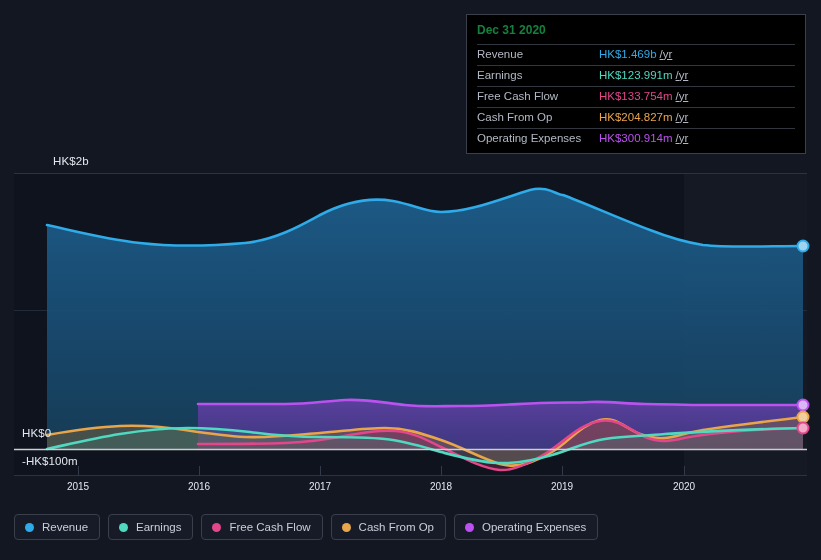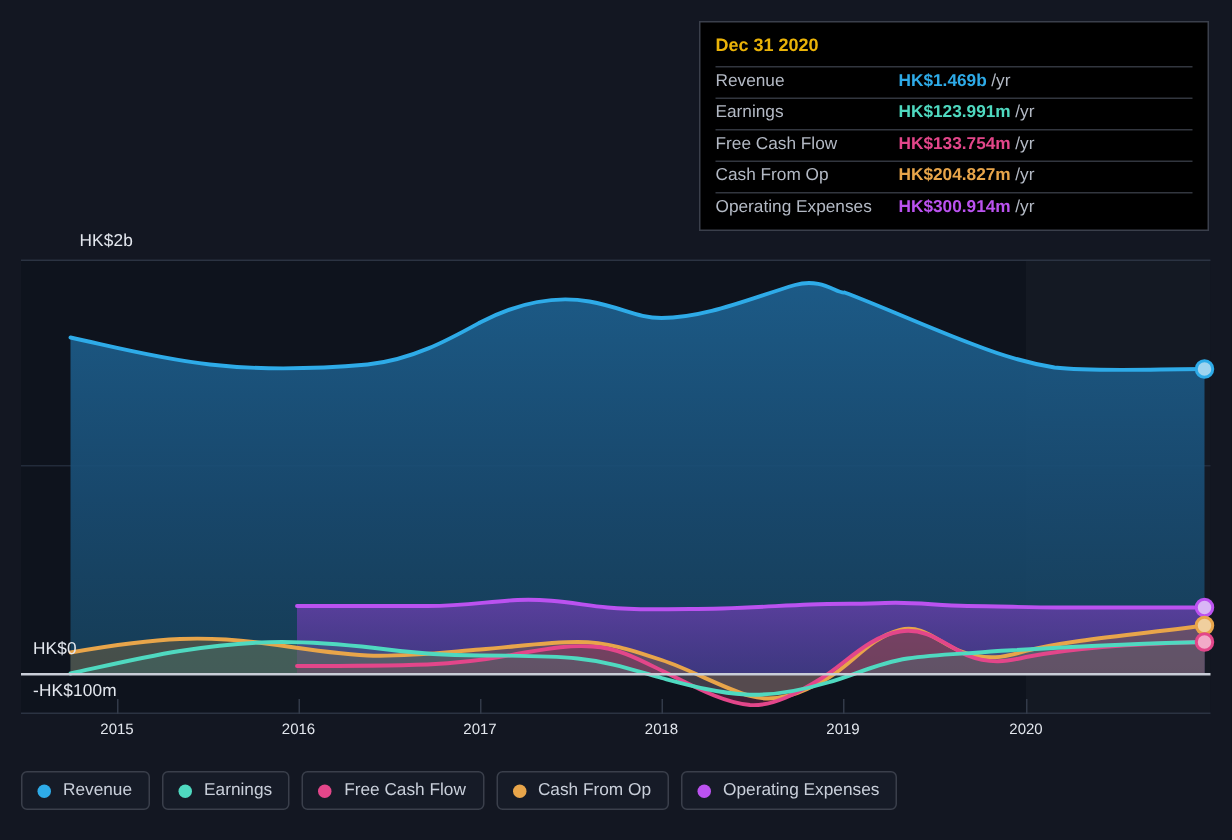--- a/index.html
+++ b/index.html
@@ -57,47 +57,48 @@
     left: 466px;
     top: 14px;
     width: 340px;
     background: #000000;
     border: 1px solid #3a3f4b;
     box-sizing: border-box;
     padding: 7px 10px 4px 10px;
     font-size: 11.5px;
   }
   #tooltip-date {
-    color: #eab308;
+    color: #15803d;
     font-weight: bold;
     font-size: 12px;
     padding: 1px 0 7px 0;
   }
   .tt-row {
     display: flex;
     align-items: baseline;
     border-top: 1px solid #32363f;
     padding: 2.5px 0 2.5px 0;
     min-height: 15px;
   }
   .tt-row.no-rule { border-top: none; }
   .tt-key {
     width: 122px;
     flex: 0 0 122px;
     color: #b3b9c4;
     white-space: nowrap;
   }
   .tt-val {
-    font-weight: bold;
+    font-weight: normal;
     white-space: nowrap;
   }
   .tt-unit {
     color: #b3b9c4;
     font-weight: normal;
     margin-left: 3px;
+    text-decoration: underline;
   }
 
   
   #legend {
     position: absolute;
     left: 14px;
     top: 514px;
     display: flex;
     gap: 8px;
   }

